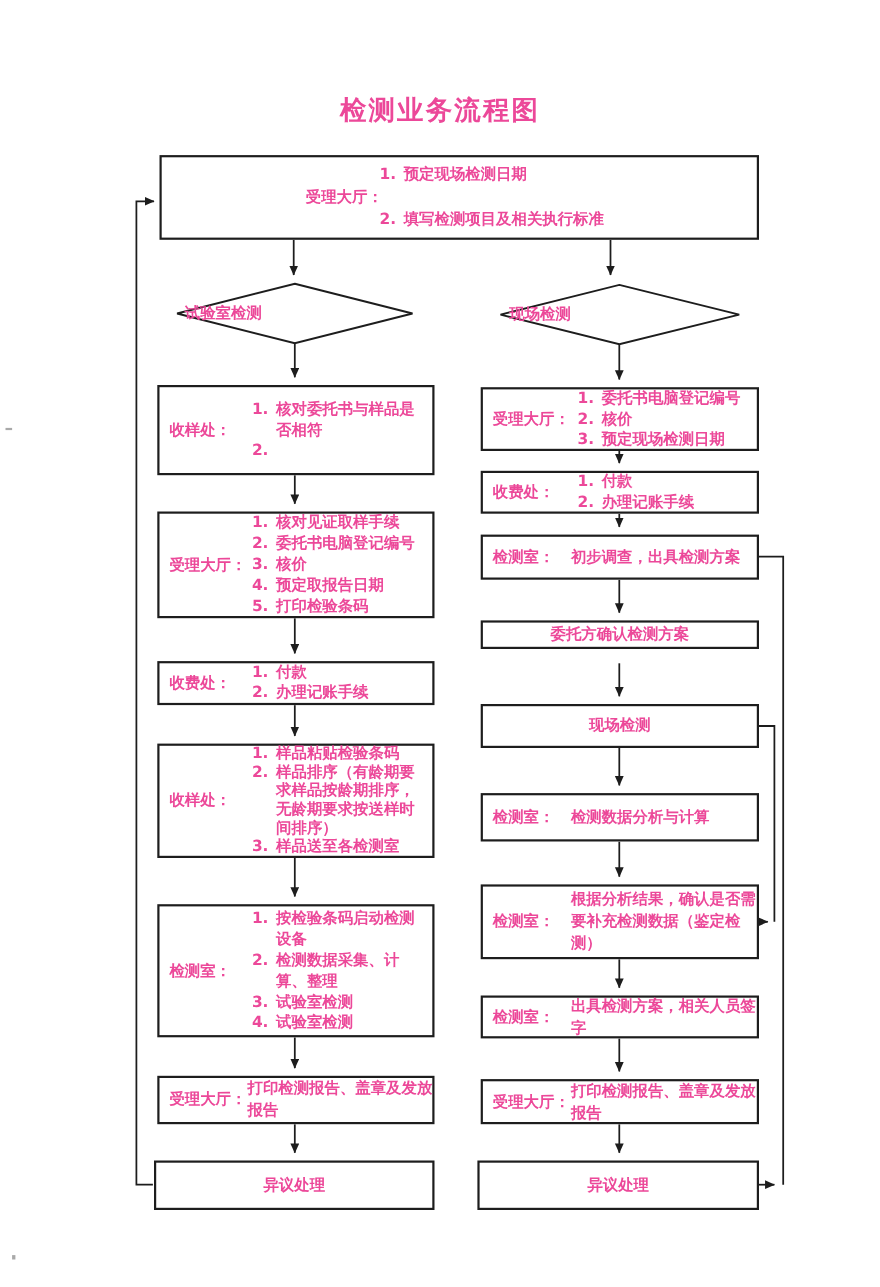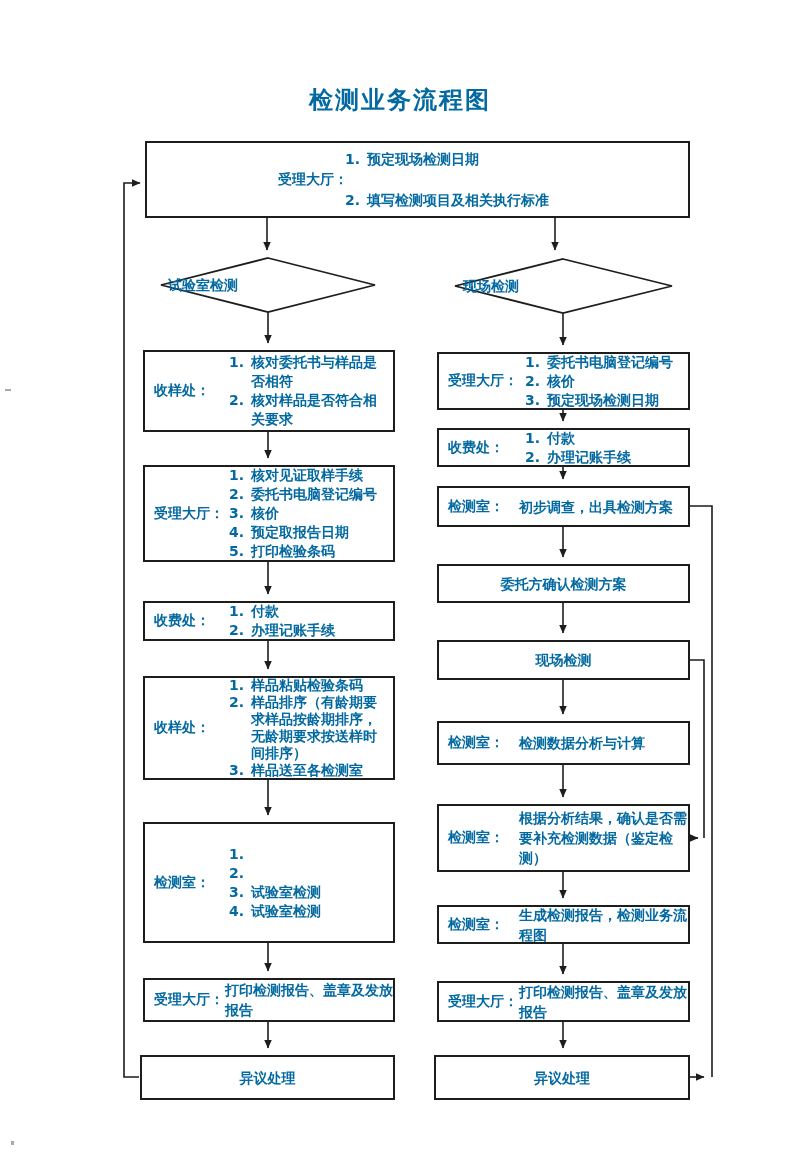--- a/index.html
+++ b/index.html
@@ -1,18 +1,18 @@
 <!DOCTYPE html>
 <html><head>
 <meta charset="utf-8">
 <style>
   html,body{margin:0;padding:0;}
   body{font-family:"DejaVu Sans","Liberation Sans",sans-serif;background:#e8e8e8;}
   .page{position:relative;width:800px;height:1170px;background:#ffffff;overflow:hidden;
-        color:#0369a1;font-weight:700;font-size:14px;}
+        color:#ec4899;font-weight:700;font-size:14px;}
   .wires{position:absolute;left:0;top:0;z-index:1;}
   .title{position:absolute;left:0;right:0;top:84px;margin:0;text-align:center;
          font-size:24px;letter-spacing:2px;font-weight:700;z-index:2;}
   .box{position:absolute;box-sizing:border-box;border:2px solid #1d1d1d;background:#fff;
        display:flex;align-items:center;z-index:2;}
   .lbl{position:absolute;left:9px;top:50%;transform:translateY(-50%);white-space:nowrap;}
   .items{display:flex;flex-direction:column;width:100%;box-sizing:border-box;}
   .item{display:flex;line-height:19px;}
   .item .n{flex:0 0 22px;}
   .item .t{flex:1;}
@@ -102,21 +102,20 @@
 
   <div class="box lcol" style="left:143px;top:350px;width:252px;height:82px;">
     <span class="lbl">收样处：</span>
     <div class="items">
         <div class="item">
           <span class="n">1.</span>
           <span class="t">核对委托书与样品是否相符</span>
         </div>
         <div class="item">
           <span class="n">2.</span>
-          <span class="t">核对样品是否符合相关要求</span>
         </div>
       </div>
   </div>
 
   <div class="box lcol" style="left:143px;top:465px;width:252px;height:97px;">
     <span class="lbl">受理大厅：</span>
     <div class="items">
         <div class="item">
           <span class="n">1.</span>
           <span class="t">核对见证取样手续</span>
@@ -170,23 +169,25 @@
           <span class="t">样品送至各检测室</span>
         </div>
       </div>
   </div>
 
   <div class="box lcol" style="left:143px;top:822px;width:252px;height:121px;">
     <span class="lbl">检测室：</span>
     <div class="items">
         <div class="item">
           <span class="n">1.</span>
-        </div>
-        <div class="item">
-          <span class="n">2.</span>
+          <span class="t">按检验条码启动检测设备</span>
+        </div>
+        <div class="item">
+          <span class="n">2.</span>
+          <span class="t">检测数据采集、计算、整理</span>
         </div>
         <div class="item">
           <span class="n">3.</span>
           <span class="t">试验室检测</span>
         </div>
         <div class="item">
           <span class="n">4.</span>
           <span class="t">试验室检测</span>
         </div>
       </div>
@@ -231,41 +232,41 @@
           <span class="t">办理记账手续</span>
         </div>
       </div>
   </div>
 
   <div class="box rcol" style="left:437px;top:486px;width:253px;height:41px;">
     <span class="lbl">检测室：</span>
     <div class="txt">初步调查，出具检测方案</div>
   </div>
 
-  <div class="box centered" style="left:437px;top:564px;width:253px;height:39px;">
+  <div class="box centered" style="left:437px;top:564px;width:253px;height:26px;">
     <div class="ctext">委托方确认检测方案</div>
   </div>
 
   <div class="box centered" style="left:437px;top:640px;width:253px;height:40px;">
     <div class="ctext">现场检测</div>
   </div>
 
   <div class="box rcol" style="left:437px;top:721px;width:253px;height:44px;">
     <span class="lbl">检测室：</span>
     <div class="txt">检测数据分析与计算</div>
   </div>
 
   <div class="box rcol" style="left:437px;top:804px;width:253px;height:68px;">
     <span class="lbl">检测室：</span>
     <div class="txt">根据分析结果，确认是否需要补充检测数据（鉴定检测）</div>
   </div>
 
   <div class="box rcol" style="left:437px;top:905px;width:253px;height:39px;">
     <span class="lbl">检测室：</span>
-    <div class="txt">生成检测报告，检测业务流程图</div>
+    <div class="txt">出具检测方案，相关人员签字</div>
   </div>
 
   <div class="box rcol" style="left:437px;top:981px;width:253px;height:41px;">
     <span class="lbl">受理大厅：</span>
     <div class="txt">打印检测报告、盖章及发放报告</div>
   </div>
 
   <div class="box centered" style="left:434px;top:1055px;width:256px;height:45px;">
     <div class="ctext">异议处理</div>
   </div>

